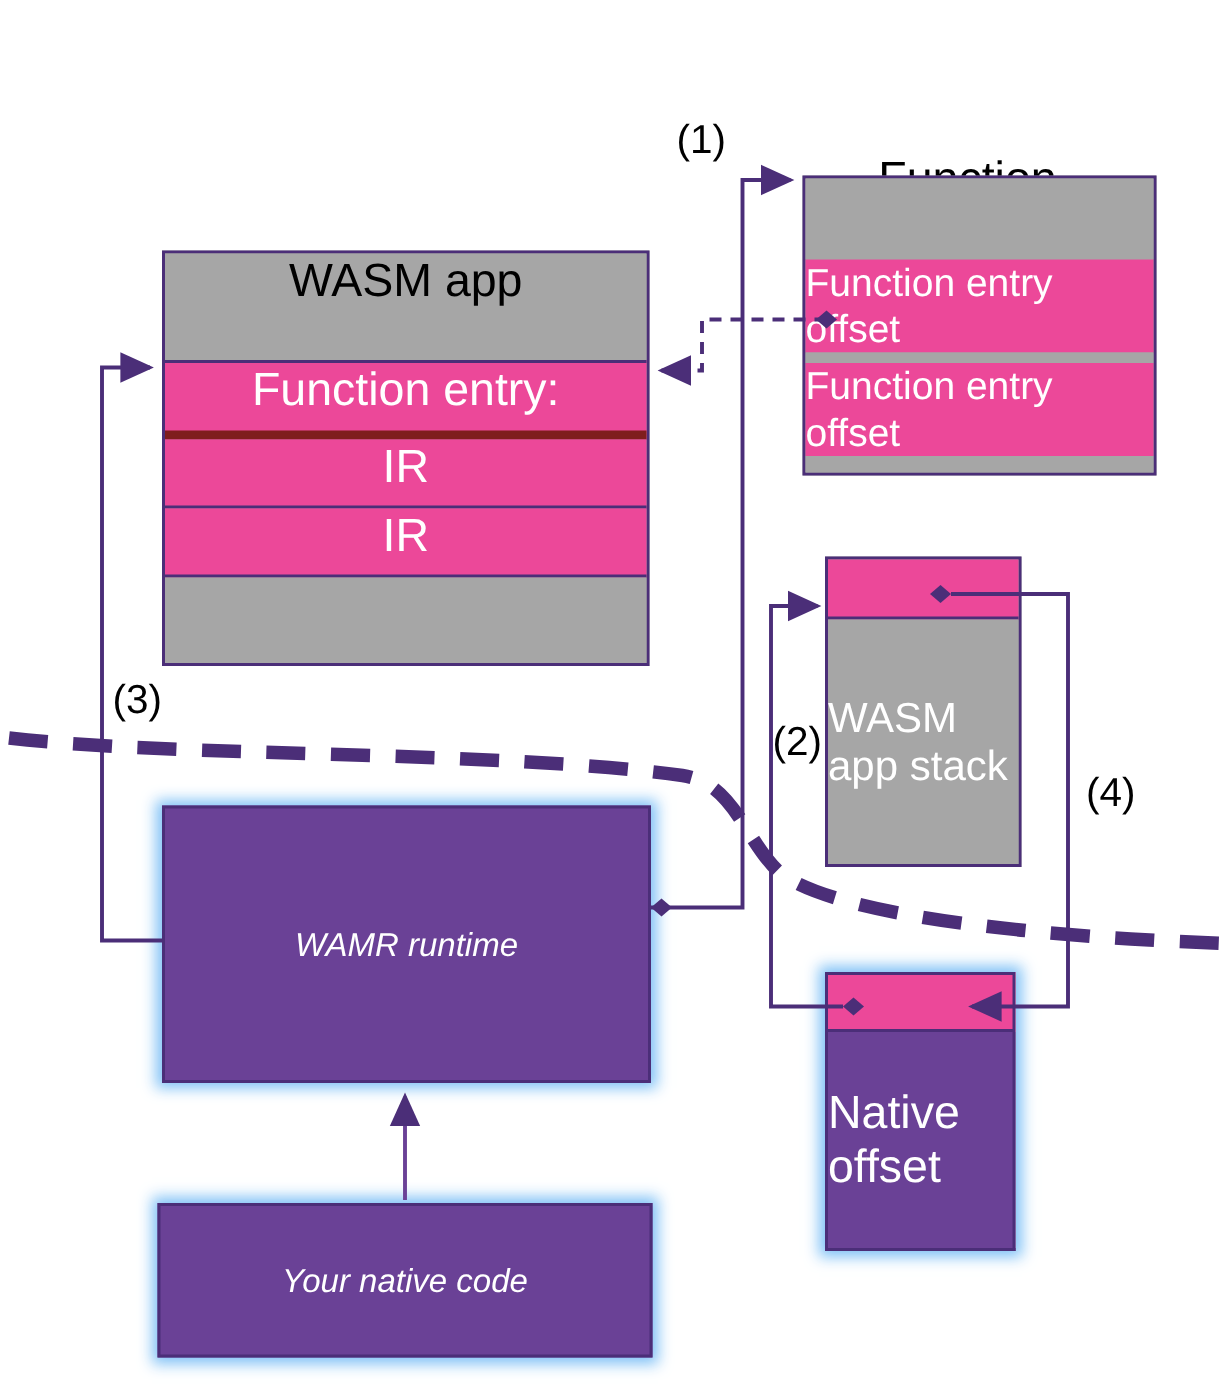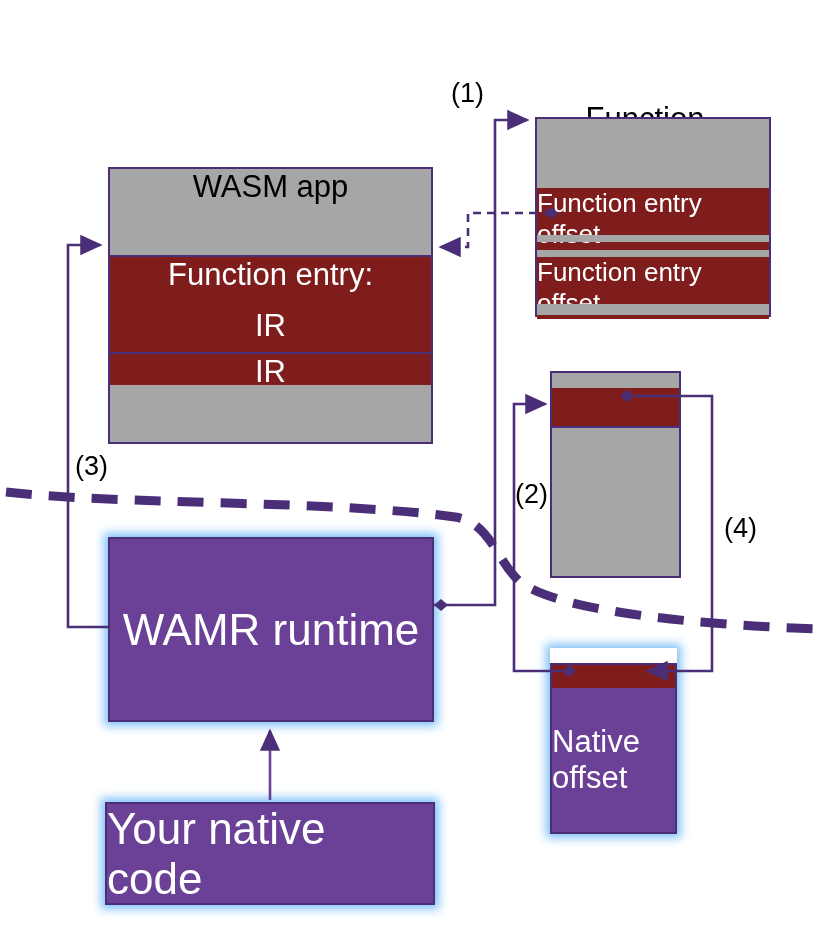--- a/index.html
+++ b/index.html
@@ -8,37 +8,37 @@
   #stage{position:absolute;left:0;top:0;width:819px;height:925px;}
   svg#wires{position:absolute;left:0;top:0;width:819px;height:925px;overflow:visible;}
 
   .box{position:absolute;box-sizing:border-box;}
   .bordered{border:2px solid #4b2e78;}
 
   
   .band{position:absolute;left:0;right:0;box-sizing:border-box;
         display:flex;align-items:flex-start;justify-content:center;}
   .gray{background:#a6a6a6;}
-  .cyan{background:#7f1d1d;margin-top:15px;}
+  .cyan{background:#ec4899;}
   .purple{background:#6a4196;}
 
   .lbl-dark{color:#000000;}
   .lbl-light{color:#ffffff;}
 
   .glow{box-shadow:0 0 9px 4px rgba(120,190,245,.95);}
 
   .txt{position:absolute;color:#000;white-space:pre;line-height:1.12;}
 
   .ttl{font-size:31px;text-align:center;color:#000;}
   .step{font-size:27px;color:#000;}
 
   .cap28{font-size:28px;}
   .cap26{font-size:26px;}
   .cap31{font-size:31px;}
-  .cap33{font-size:44px;}
+  .cap33{font-size:22px;font-style:italic;}
 </style>
 </head>
 <body>
 
 <div id="stage">
 
   <div class="txt ttl" style="left:530px;top:33px;width:230px;text-align:center;"></div>
 
   <div class="txt ttl" style="left:520px;top:33px;width:250px;text-align:center;">
     <div>Function</div>
@@ -75,20 +75,24 @@
     <div class="band gray" style="top:116px;height:7px;"></div>
     <div class="band cyan" style="top:123px;height:62px;flex-direction:column;justify-content:center;">
       <span class="cap26 lbl-light">Function entry</span>
       <span class="cap26 lbl-light">offset</span>
     </div>
     <div class="band gray" style="top:185px;height:11px;"></div>
   </div>
 
   <div class="box bordered" style="left:550px;top:371px;width:131px;height:207px;background:#a6a6a6;">
     <div class="band cyan" style="top:0;height:40px;border-bottom:2px solid #4b2e78;"></div>
+    <div class="band gray" style="top:40px;bottom:0;flex-direction:column;justify-content:center;">
+      <span class="cap28 lbl-light">WASM</span>
+      <span class="cap28 lbl-light">app stack</span>
+    </div>
   </div>
 
   <div class="box glow" style="left:550px;top:648px;width:127px;height:186px;">
     <div class="band cyan bordered" style="top:0;height:40px;"></div>
     <div class="band purple bordered" style="top:40px;bottom:0;flex-direction:column;justify-content:center;border-top:none;">
       <span class="cap31 lbl-light">Native</span>
       <span class="cap31 lbl-light">offset</span>
     </div>
   </div>
 

